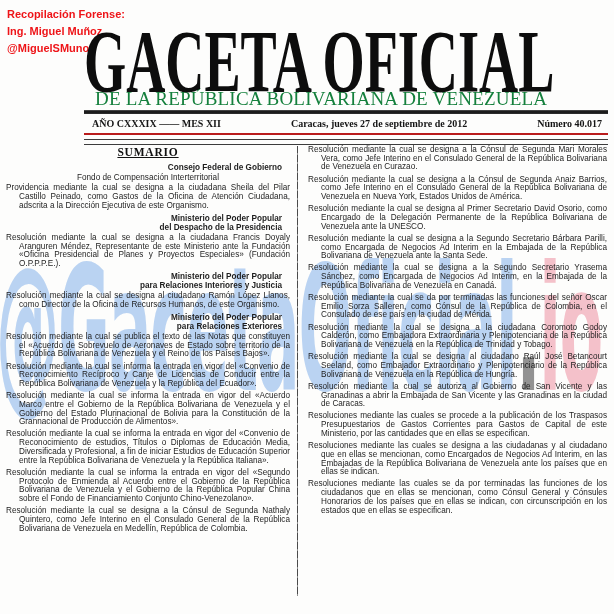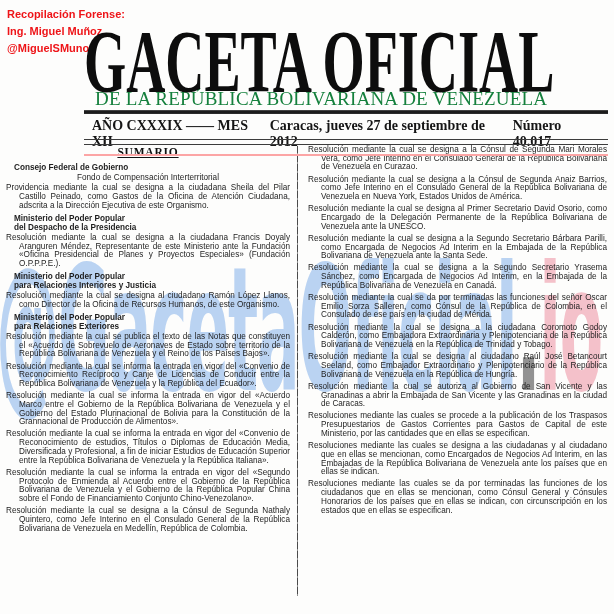--- a/index.html
+++ b/index.html
@@ -16,22 +16,22 @@
   .gaceta-title{font-family:"Liberation Serif","DejaVu Serif",serif;font-weight:bold;
                 font-size:78px;line-height:78px;color:#0d0d0d;white-space:nowrap;
                 transform:scale(0.695,1.13);transform-origin:0 0;}
   .masthead-sub{font-family:"Liberation Serif","DejaVu Serif",serif;font-size:19px;
                 line-height:18px;color:#15803d;padding-left:11px;letter-spacing:0.2px;white-space:nowrap;}
   .thick-rule{margin-top:2px;height:4px;background:linear-gradient(#555,#111 45%,#333);}
 
   
   .dateline{position:absolute;left:84px;right:6px;top:114px;z-index:3;
             display:flex;justify-content:space-between;align-items:flex-end;
-            font-family:"Liberation Serif","DejaVu Serif",serif;font-weight:bold;font-size:14px;
-            padding:4px 6px 4px 8px;border-bottom:2px solid #fca5a5;color:#151515;}
+            font-family:"Liberation Serif","DejaVu Serif",serif;font-weight:bold;font-size:10px;
+            padding:4px 6px 4px 8px;border-bottom:2px solid #b91c1c;color:#151515;}
   .double-rule{position:absolute;left:84px;right:6px;top:139px;height:3.5px;z-index:3;
                border-top:1px solid #3c3c3c;border-bottom:1.5px solid #3c3c3c;}
 
   
   .watermark{position:absolute;top:243px;left:-4px;z-index:1;white-space:nowrap;
              font-family:"DejaVu Sans",sans-serif;font-weight:bold;
              font-size:158px;line-height:158px;letter-spacing:-3px;
              transform:scale(0.40,1.1);transform-origin:0 0;}
   .wm-blue{color:rgba(141,184,235,0.60);}
   .wm-dot{color:rgba(75,75,75,0.60);}
@@ -39,21 +39,21 @@
 
   
   .columns{position:absolute;left:6px;right:7px;top:146px;height:450px;display:flex;z-index:2;}
   .col-left{width:291px;padding-right:7px;box-sizing:border-box;}
   .col-divider{width:1px;background:repeating-linear-gradient(180deg,#4a4a4a 0 7px,#909090 7px 9px);}
   .col-right{flex:1;padding-left:10px;}
   .sumario{text-align:center;font-family:"Liberation Serif","DejaVu Serif",serif;
            font-weight:bold;font-size:11.5px;letter-spacing:0.8px;
            text-decoration:underline;margin:0 0 6px 0;color:#101010;}
   .col-items{font-size:8.2px;line-height:8.7px;color:#1e1e1e;}
-  .ci-heading{font-weight:bold;text-align:left;white-space:pre-line;margin:4.5px 8px 1.5px;}
+  .ci-heading{font-weight:bold;text-align:right;white-space:pre-line;margin:4.5px 8px 1.5px;}
   .ci-subheading{text-align:center;margin:0 8px 1.5px;}
   .ci-entry{text-align:justify;padding-left:13px;text-indent:-13px;margin-bottom:3.5px;}
 </style>
 </head>
 <body>
 
 <div class="page">
 
   <div class="annotation">
     <div>Recopilación Forense:</div>

